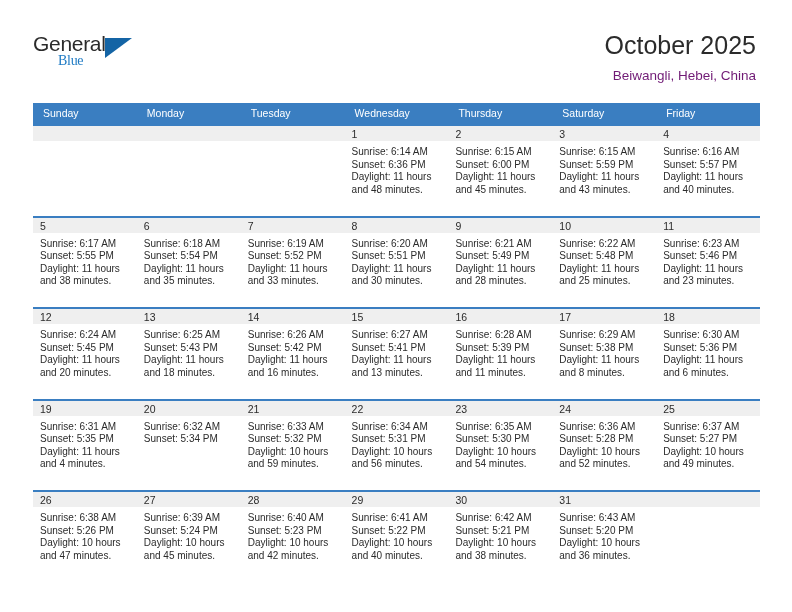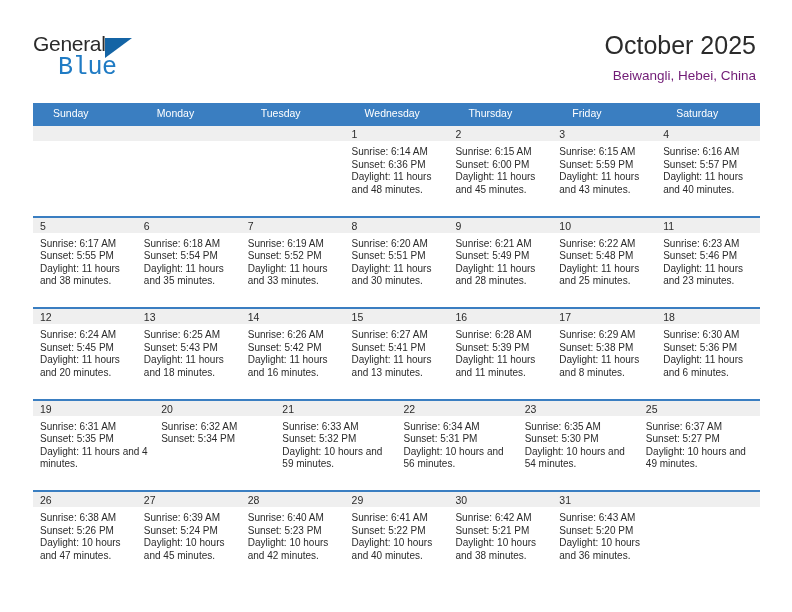--- a/index.html
+++ b/index.html
@@ -44,24 +44,24 @@
     top: 0;
     font-size: 21px;
     letter-spacing: -0.3px;
     color: #2b2b2b;
     font-family: "Liberation Sans", sans-serif;
   }
   .logo-blue {
     position: absolute;
     left: 25px;
     top: 21px;
-    font-size: 25px;
+    font-size: 14px;
     letter-spacing: -0.3px;
     color: #1f7bc4;
-    font-family: Liberation Mono, monospace;
+    font-family: Liberation Serif, serif;
   }
   .logo-triangle {
     position: absolute;
     left: 72px;
     top: 6px;
     width: 0;
     height: 0;
     border-top: 20px solid #1464a5;
     border-right: 27px solid transparent;
   }
@@ -97,21 +97,21 @@
   .dow-row {
     display: flex;
     background: #3a7ec1;
     height: 21px;
   }
   .dow-cell {
     flex: 1 1 0;
     color: #ffffff;
     font-size: 10.5px;
     line-height: 21px;
-    padding-left: 20px;
+    padding-left: 10px;
     box-sizing: border-box;
     white-space: nowrap;
   }
 
   .week-row {
     display: flex;
     border-top: 2px solid #3a7ec1;
     height: 89.5px;
   }
   .week-row:last-child {
@@ -170,22 +170,22 @@
   </div>
 
   <div class="calendar">
 
     <div class="dow-row">
       <div class="dow-cell">Sunday</div>
       <div class="dow-cell">Monday</div>
       <div class="dow-cell">Tuesday</div>
       <div class="dow-cell">Wednesday</div>
       <div class="dow-cell">Thursday</div>
+      <div class="dow-cell">Saturday</div>
       <div class="dow-cell">Friday</div>
-      <div class="dow-cell">Saturday</div>
     </div>
 
     <div id="weeks-container">
         <div class="week-row">
           <div class="day-cell empty">
             <div class="day-head"></div>
           </div>
           <div class="day-cell empty">
             <div class="day-head"></div>
           </div>
@@ -375,20 +375,28 @@
           </div>
           <div class="day-cell">
             <div class="day-head">23</div>
             <div class="day-body">
               <div>Sunrise: 6:35 AM</div>
               <div>Sunset: 5:30 PM</div>
               <div class="daylight">Daylight: 10 hours and 54 minutes.</div>
             </div>
           </div>
           <div class="day-cell">
+            <div class="day-head">24</div>
+            <div class="day-body">
+              <div>Sunrise: 6:36 AM</div>
+              <div>Sunset: 5:28 PM</div>
+              <div class="daylight">Daylight: 10 hours and 52 minutes.</div>
+            </div>
+          </div>
+          <div class="day-cell">
             <div class="day-head">25</div>
             <div class="day-body">
               <div>Sunrise: 6:37 AM</div>
               <div>Sunset: 5:27 PM</div>
               <div class="daylight">Daylight: 10 hours and 49 minutes.</div>
             </div>
           </div>
         </div>
         <div class="week-row">
           <div class="day-cell">

